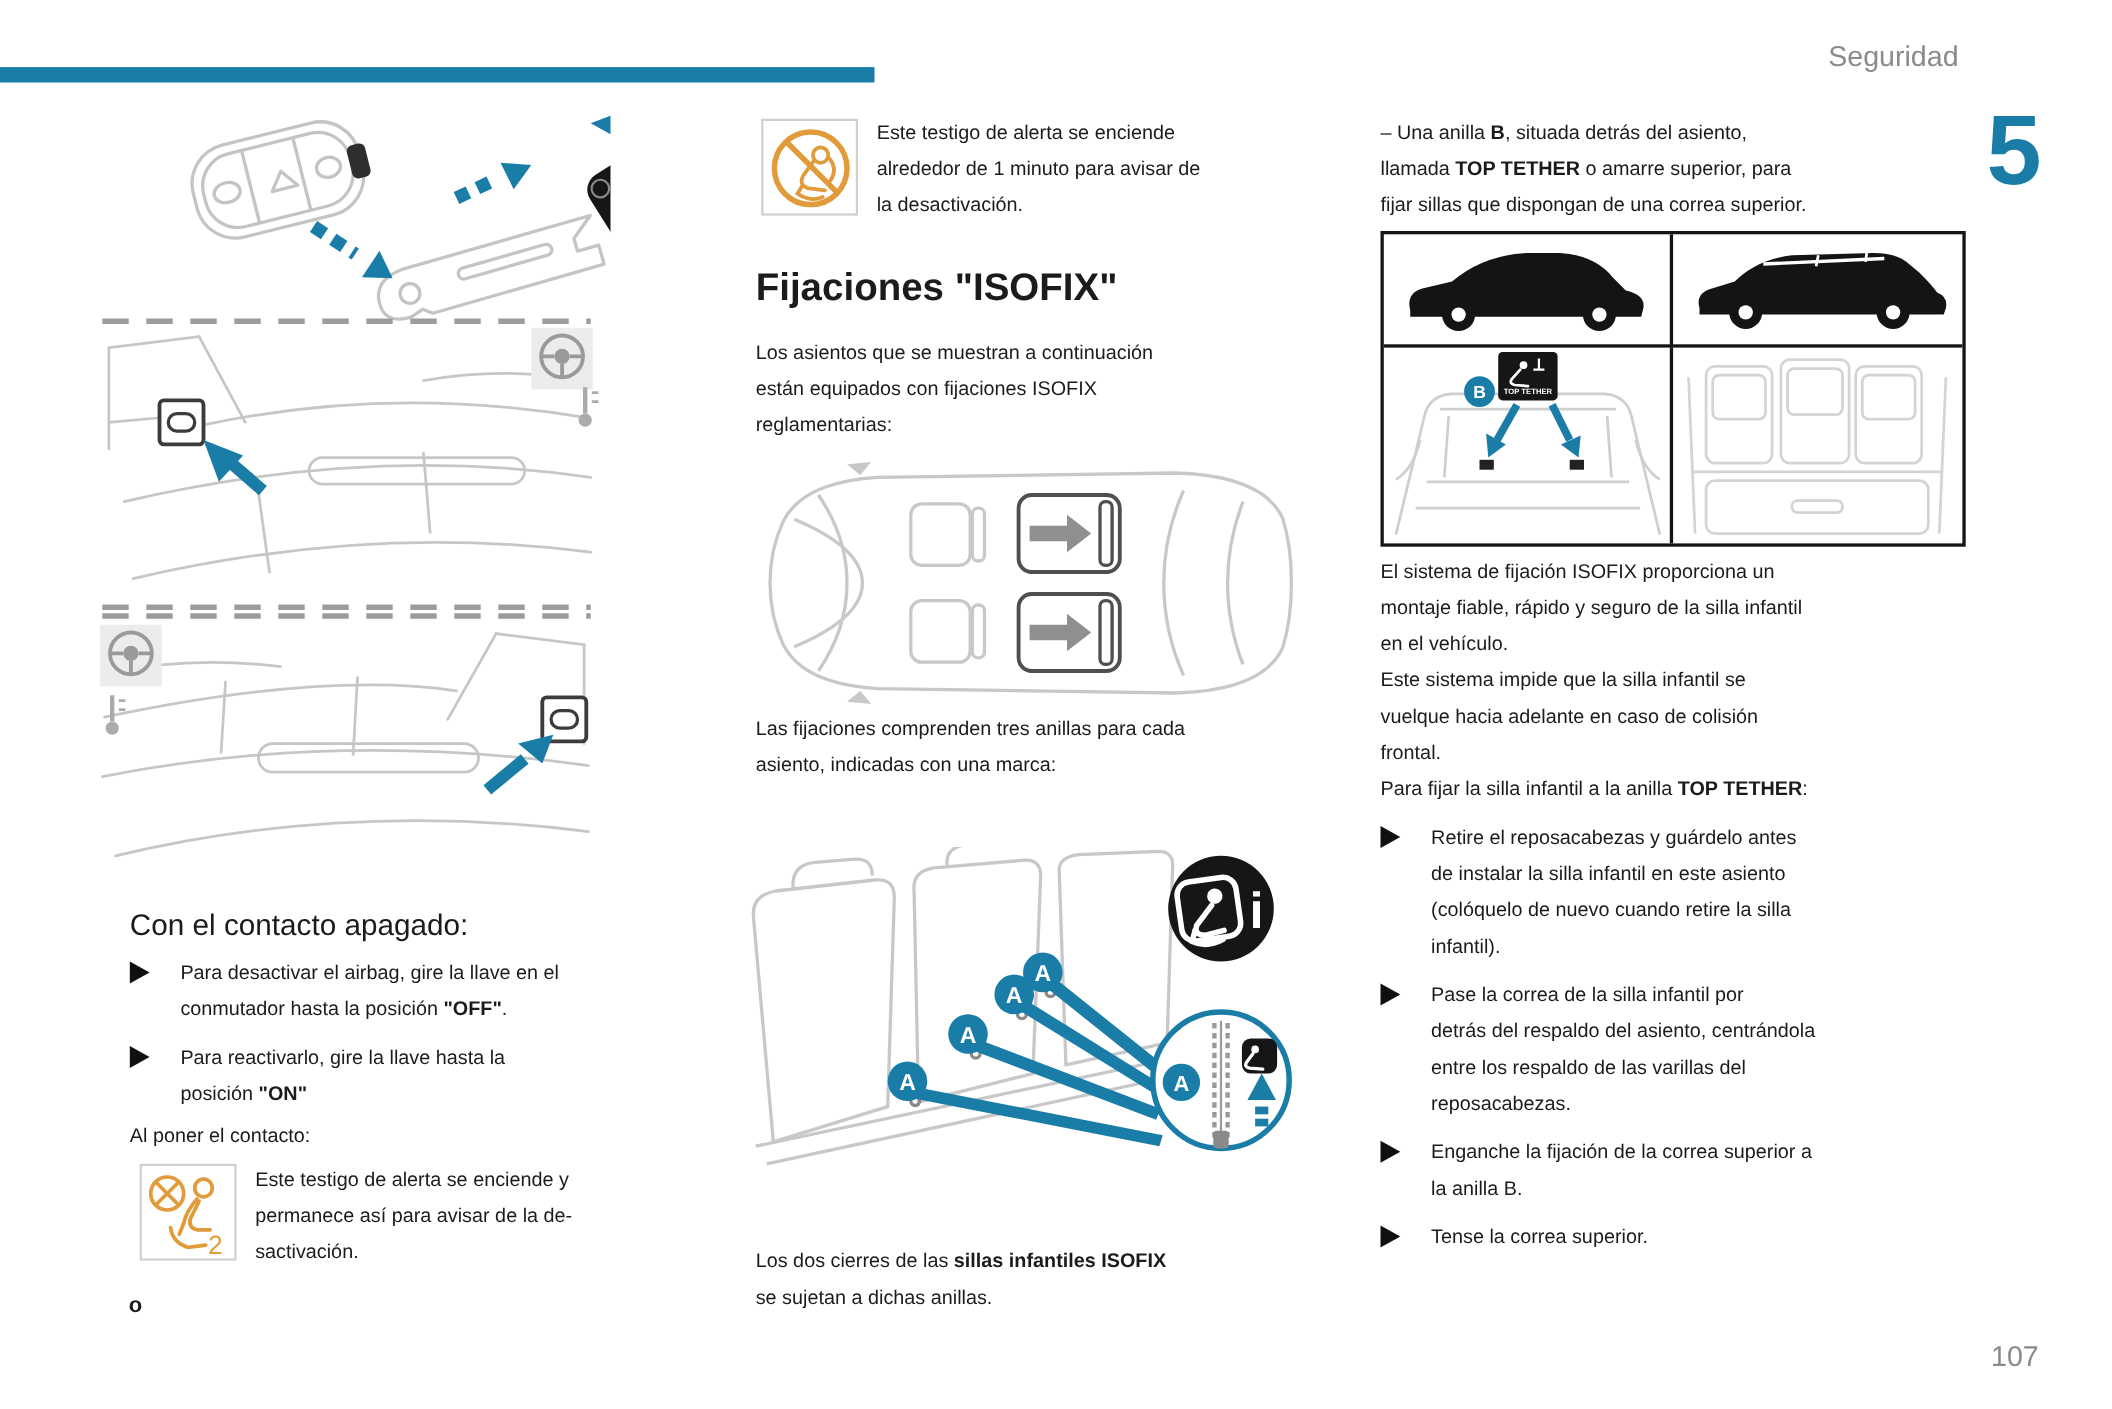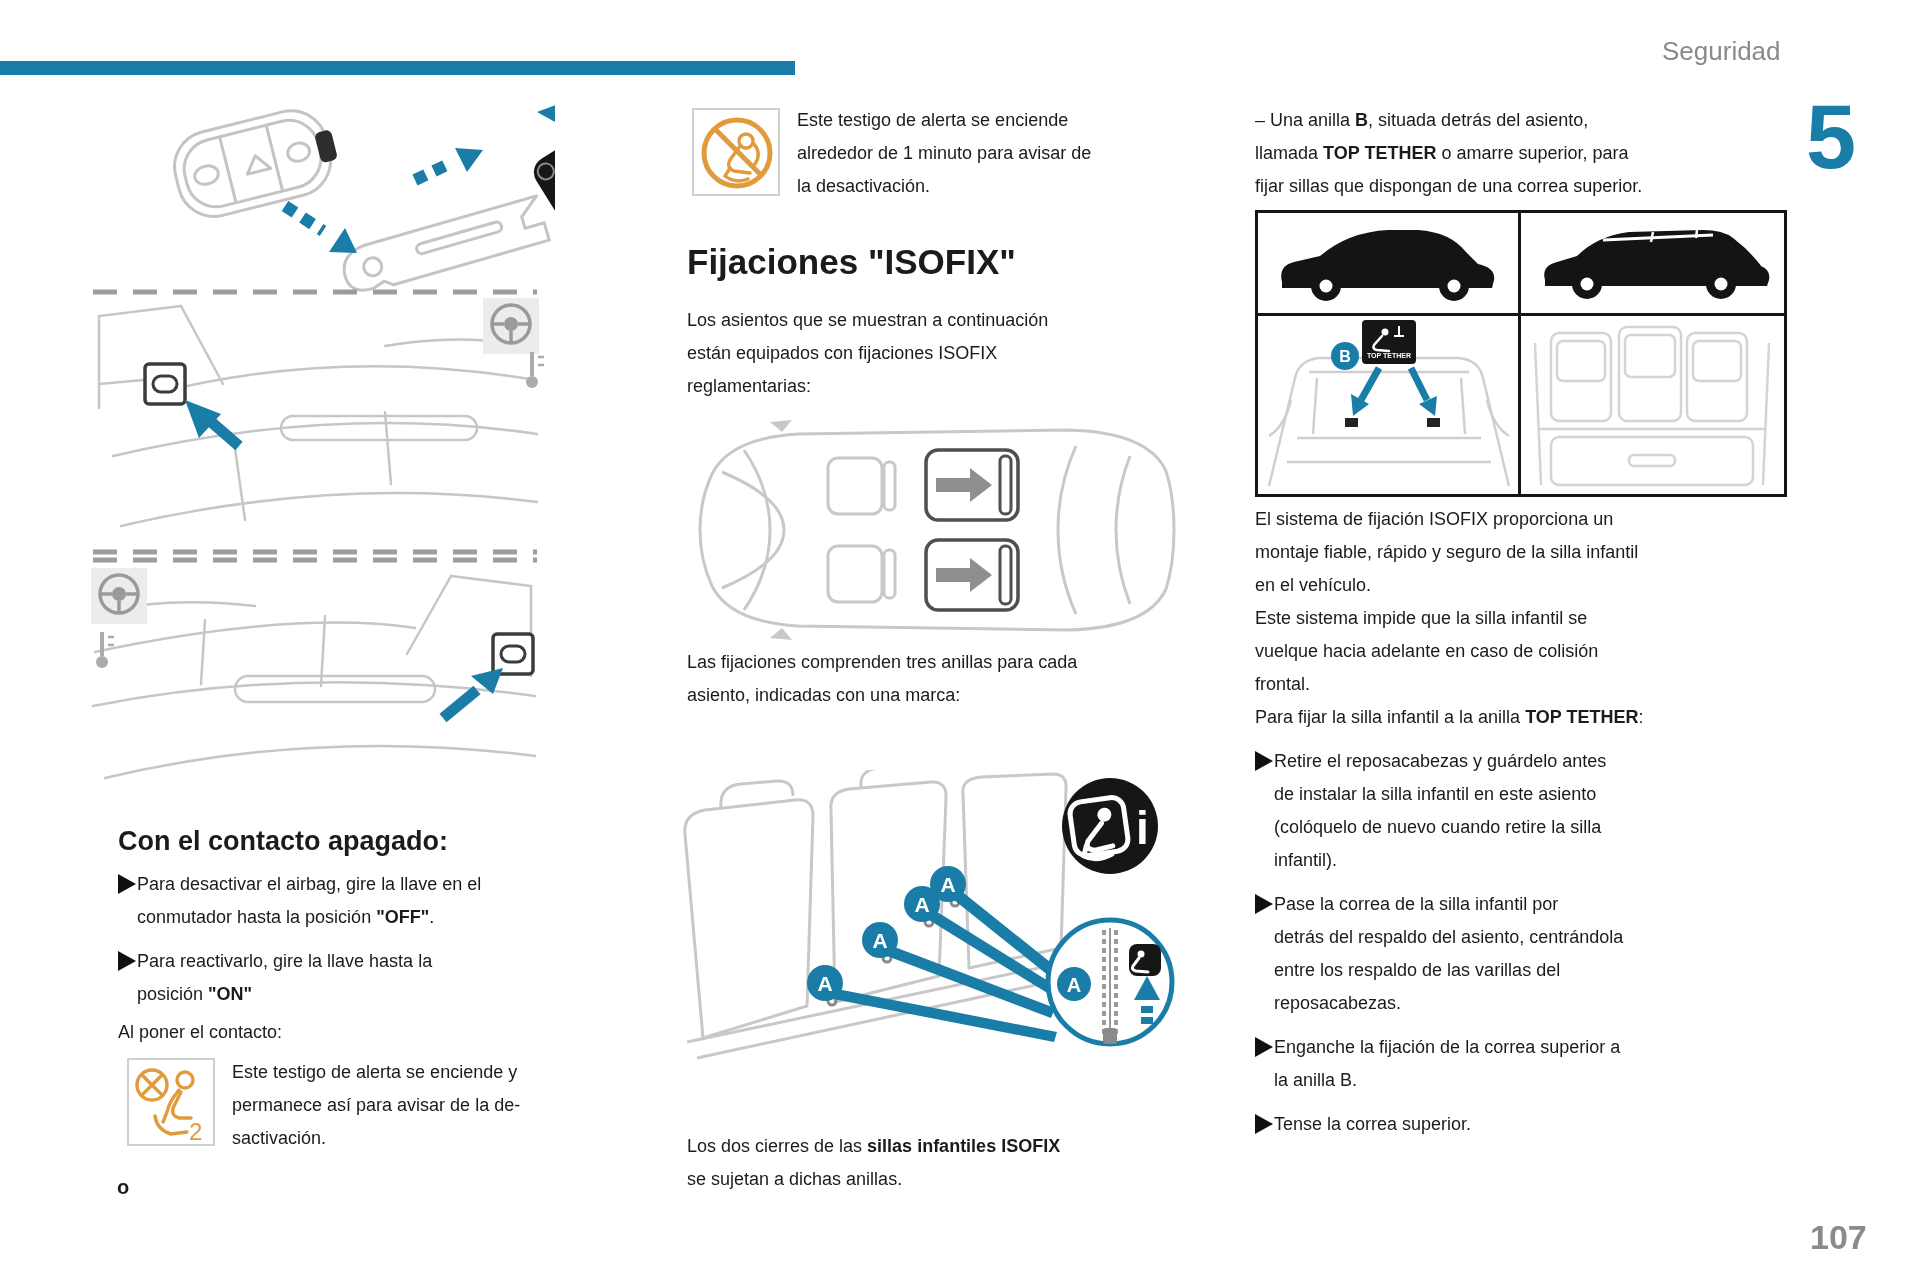--- a/index.html
+++ b/index.html
@@ -9,26 +9,26 @@
   .abs{position:absolute;}
   .para{font-size:18px;line-height:33px;white-space:pre-line;margin:0;}
   .b{font-weight:bold;}
   .af{fill:var(--accent);}
   .as{stroke:var(--accent);}
   .wf{fill:var(--warning);}
   .ws{stroke:var(--warning);}
   .top-bar{left:0;top:61px;width:795px;height:14px;background:var(--accent);}
   .hdr{font-size:26px;color:#8a8a8a;}
   .chapnum{font-size:90px;font-weight:bold;color:var(--accent);line-height:1;}
-  .pagenum{font-size:34px;font-weight:bold;color:#8a8a8a;}
+  .pagenum{font-size:26px;font-weight:normal;color:#8a8a8a;}
   .h-mid{font-size:35px;font-weight:bold;margin:0;white-space:pre;}
-  .h-left{font-size:27px;font-weight:bold;margin:0;text-align:center;}
+  .h-left{font-size:27px;font-weight:normal;margin:0;text-align:center;}
   .stray{font-size:20px;font-weight:bold;}
   ul.bullets{list-style:none;margin:0;padding:0;}
-  ul.bullets li{display:flex;gap:1px;margin-bottom:11px;}
+  ul.bullets li{display:flex;gap:28px;margin-bottom:11px;}
   .tri{flex:none;width:0;height:0;border-left:18px solid #101010;
        border-top:10px solid transparent;border-bottom:10px solid transparent;margin-top:6px;}
   .icon-box{position:absolute;width:88px;height:88px;border:2px solid #cfcfcf;background:#fff;
             display:flex;align-items:center;justify-content:center;box-sizing:border-box;}
   .tt-table{position:absolute;left:1255px;top:210px;width:532px;height:287px;border:3px solid #151515;
             box-sizing:border-box;display:grid;grid-template-columns:1fr 1fr;grid-template-rows:103px 1fr;}
   .tt-cell{border-right:3px solid #151515;border-bottom:3px solid #151515;display:flex;
            align-items:center;justify-content:center;overflow:hidden;}
   .tt-cell.last-col{border-right:none;}
   .tt-cell.last-row{border-bottom:none;}

